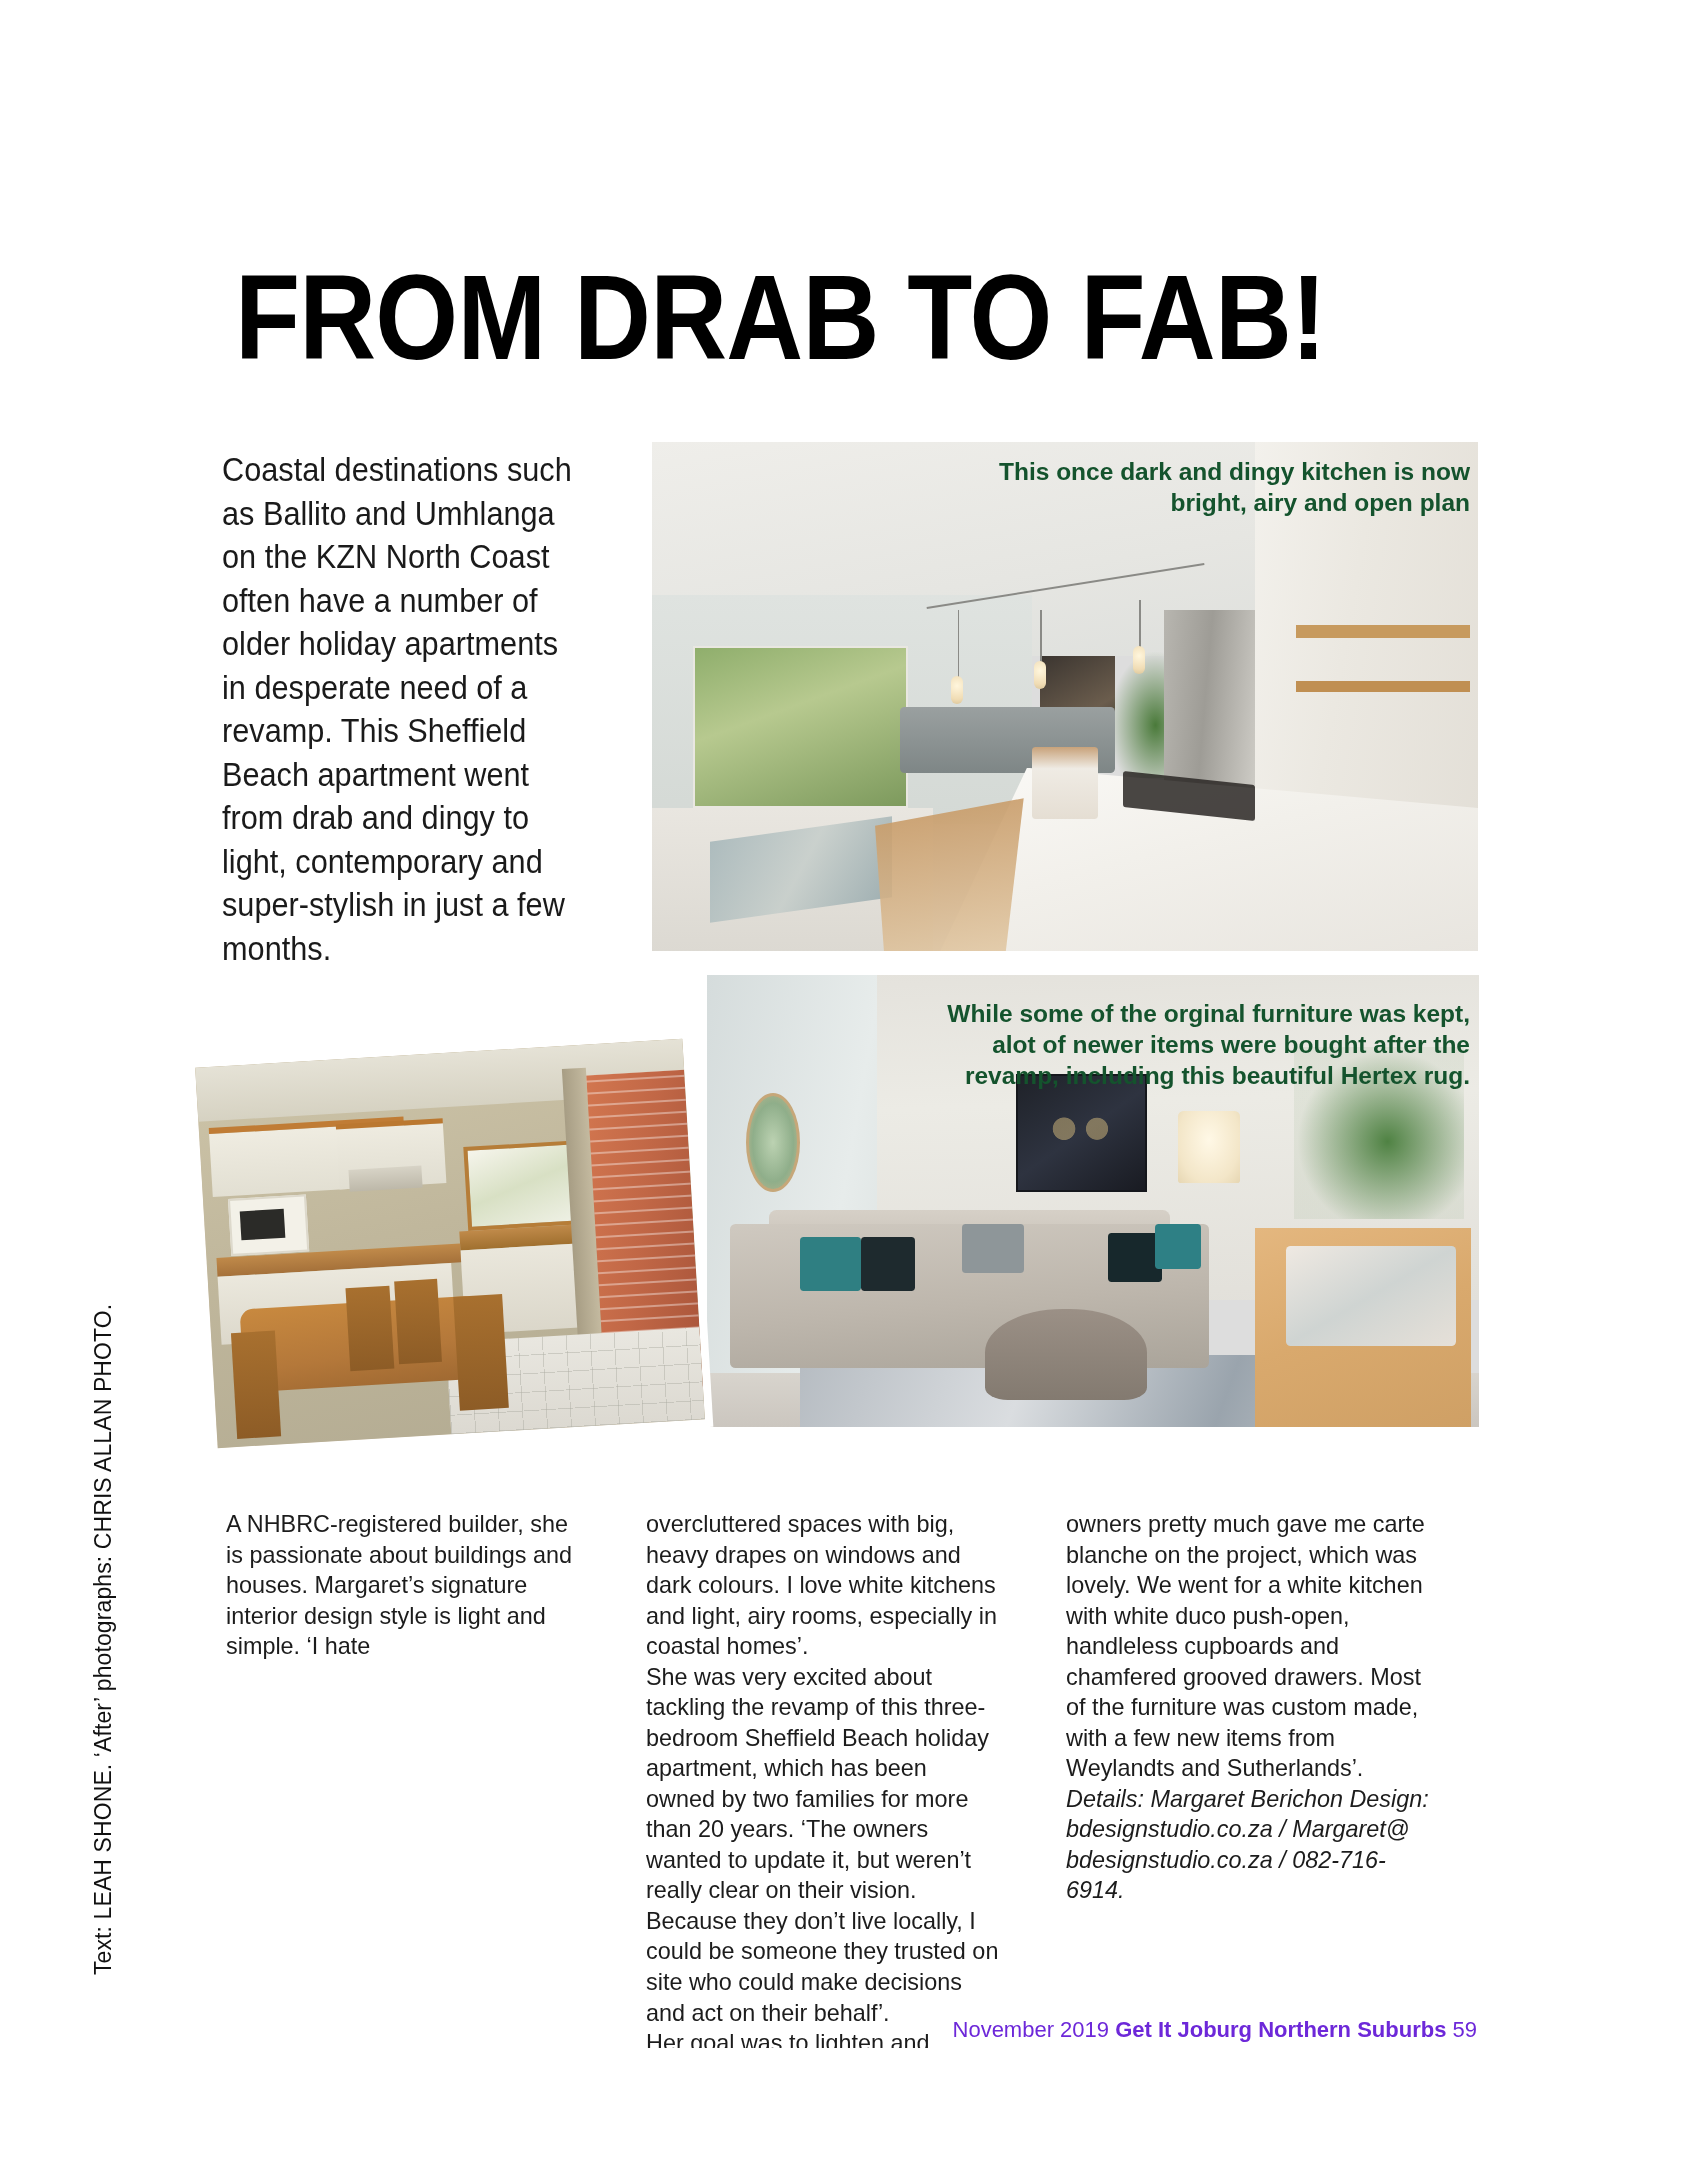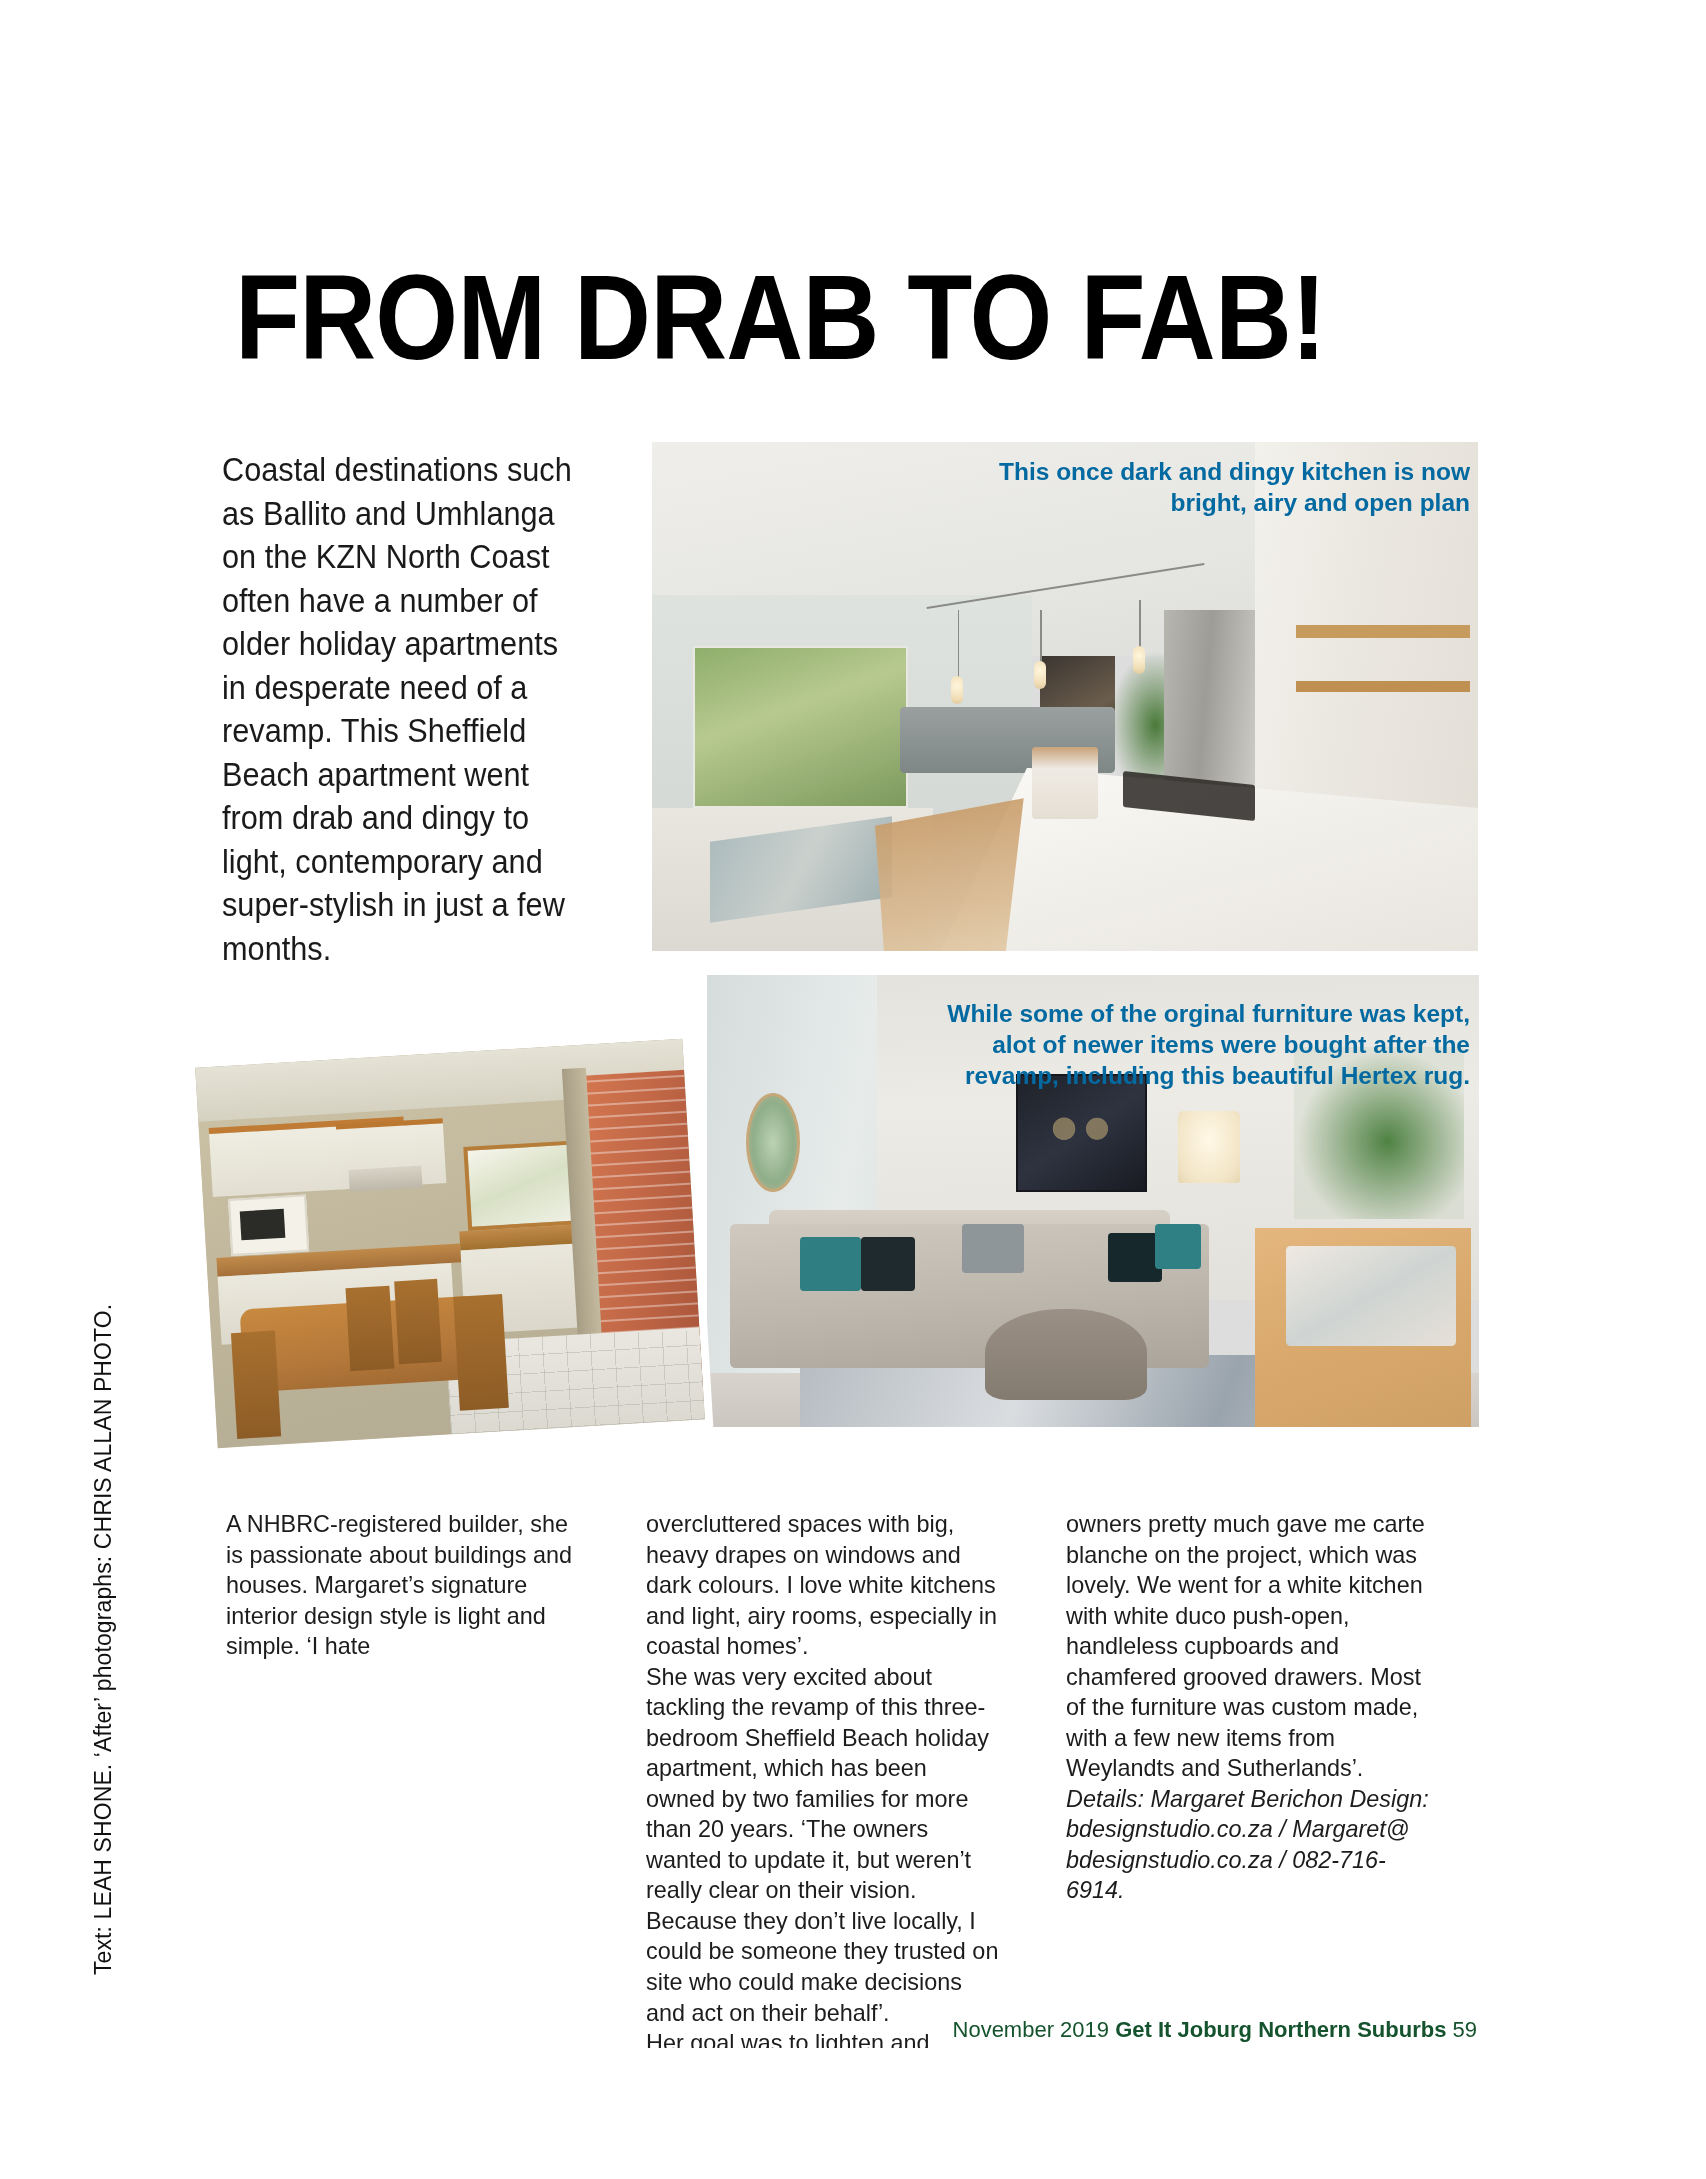--- a/index.html
+++ b/index.html
@@ -317,21 +317,21 @@
       repeating-linear-gradient(90deg, rgba(170,170,160,0.45) 0 0.9px, rgba(0,0,0,0) 0.9px 24px),
       repeating-linear-gradient(0deg, rgba(170,170,160,0.45) 0 0.9px, rgba(0,0,0,0) 0.9px 18.5px),
       linear-gradient(180deg, #e9e7e0 0%, #dcd9d1 100%);
   }
 
   
   .caption {
     position: absolute;
     font-family: "Liberation Sans Narrow", "Liberation Sans", sans-serif;
     font-weight: 700;
-    color: #0369a1;
+    color: #14532d;
     text-align: right;
     line-height: 1.26;
     z-index: 8;
   }
   .caption-kitchen {
     left: 997px; top: 457px; width: 473px;
     font-size: 24.5px;
   }
   .caption-living {
     left: 930px; top: 999px; width: 540px;
@@ -355,21 +355,21 @@
   .col-2 { left: 646px; }
   .col-3 { left: 1066px; width: 369px; }
 
   
   .footer {
     position: absolute;
     left: 831px; top: 2017px; width: 646px;
     text-align: right;
     font-family: "Liberation Sans Narrow", "Liberation Sans", sans-serif;
     font-size: 22px;
-    color: #14532d;
+    color: #6d28d9;
     white-space: nowrap;
   }
   .footer .mag { font-weight: 700; }
 </style>
 </head>
 <body>
 
 <div class="page">
 
   <h1 class="headline">FROM DRAB TO FAB!</h1>

